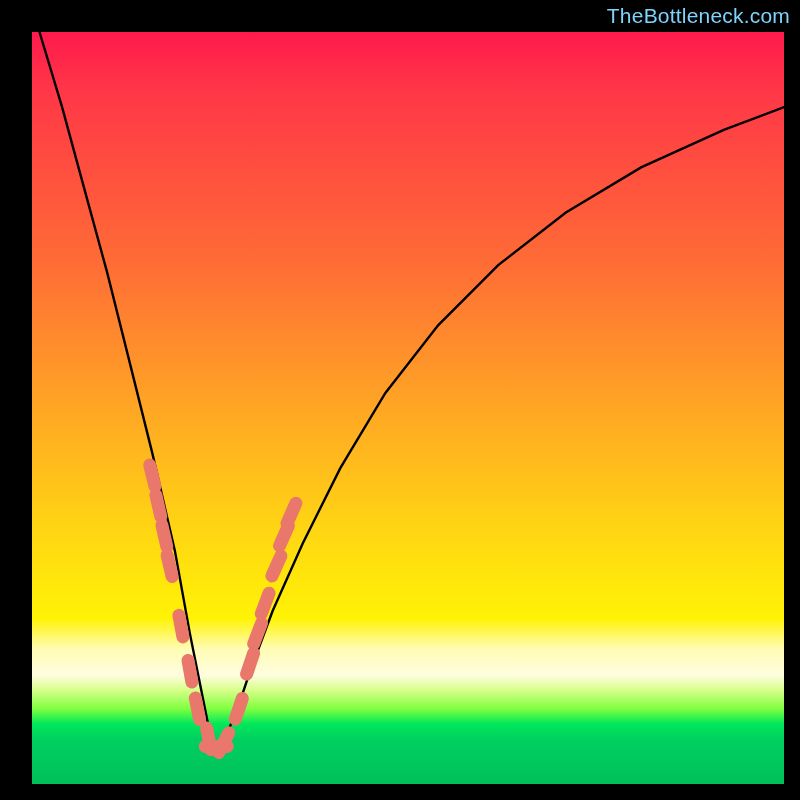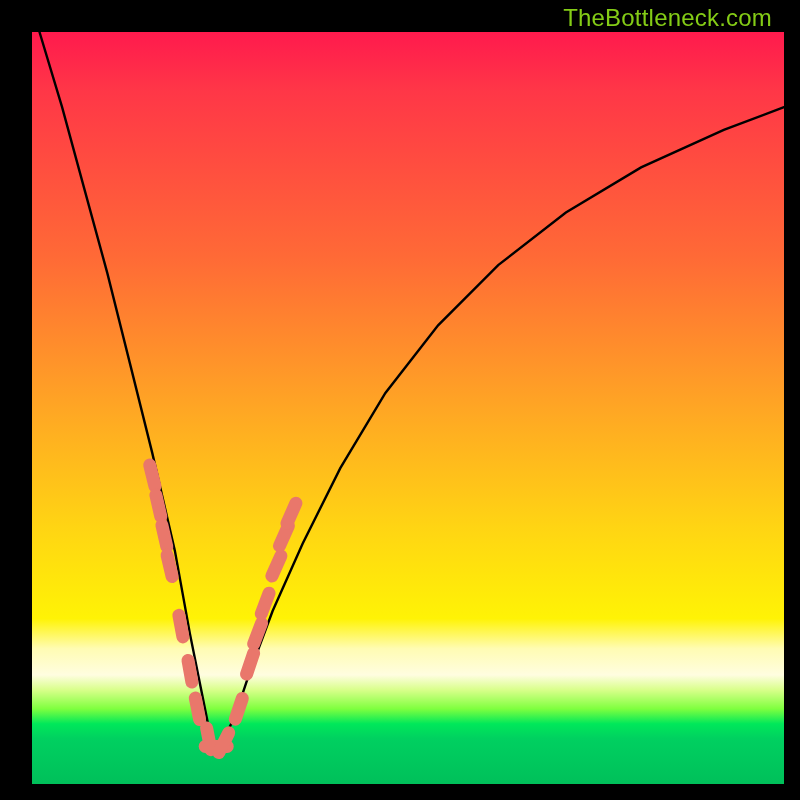--- a/index.html
+++ b/index.html
@@ -47,23 +47,23 @@
     position: absolute;
     left: 0;
     top: 0;
     width: 752px;
     height: 752px;
     overflow: visible;
   }
   .watermark {
     position: absolute;
     top: 4px;
-    right: 28px;
-    color: #84cc16;
-    font-size: 24px;
+    right: 10px;
+    color: #7dd3fc;
+    font-size: 21px;
     font-weight: 400;
     letter-spacing: 0.2px;
     user-select: none;
   }
 </style>
 </head>
 <body>
 
 <div class="frame">
   <div class="watermark">TheBottleneck.com</div>

